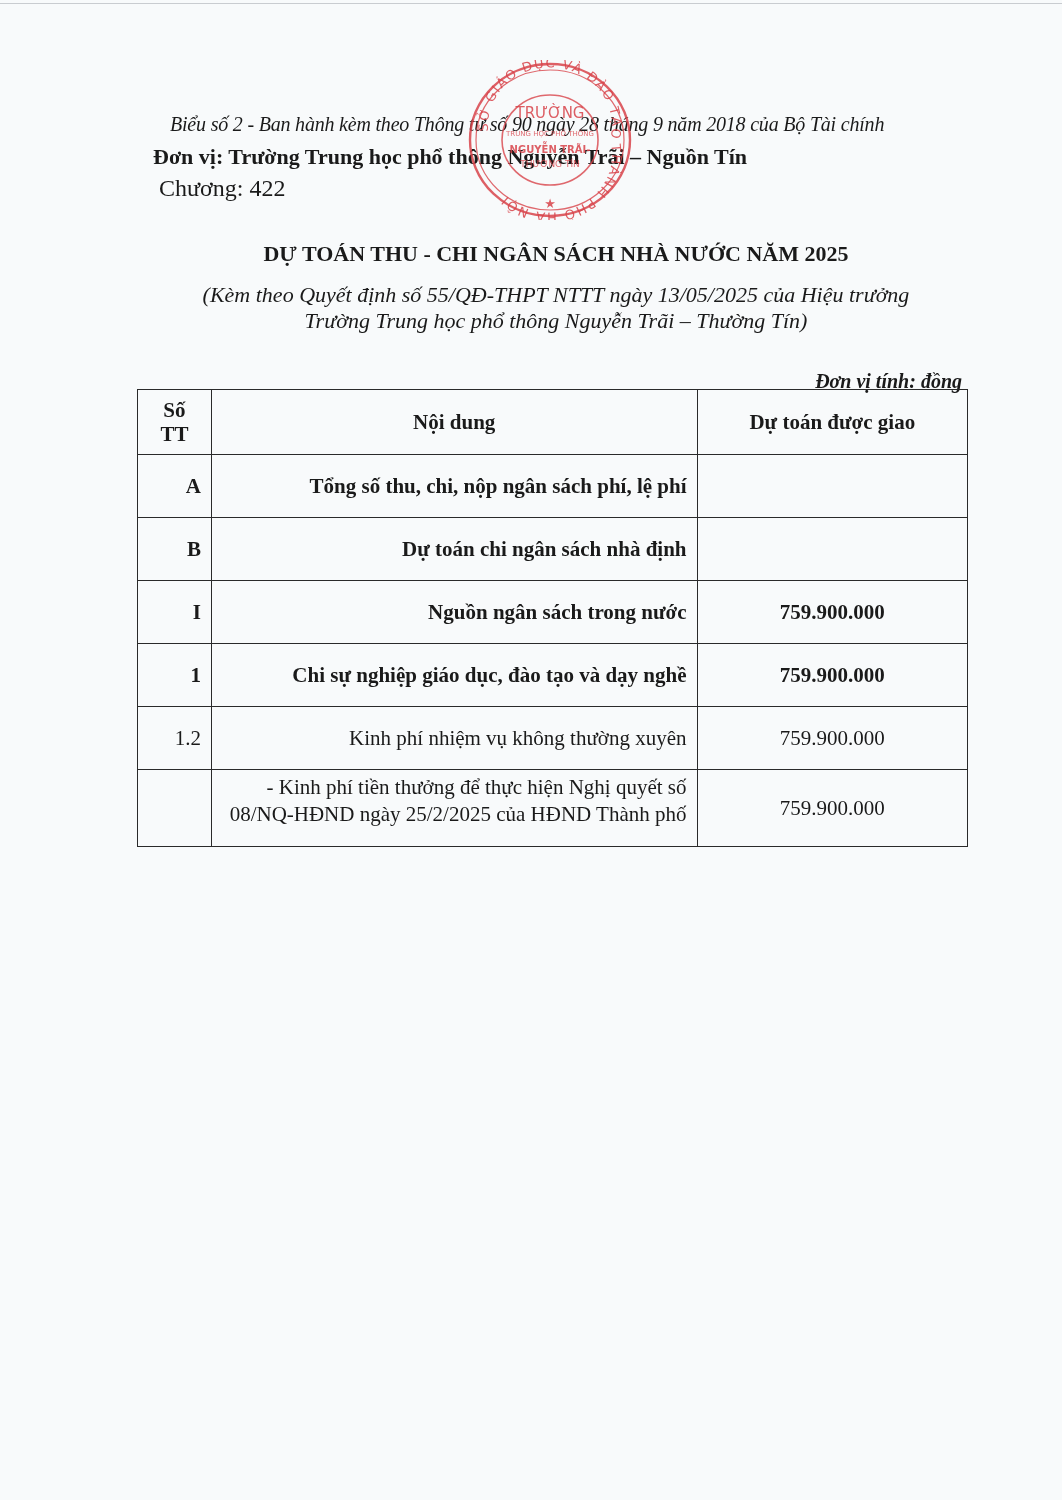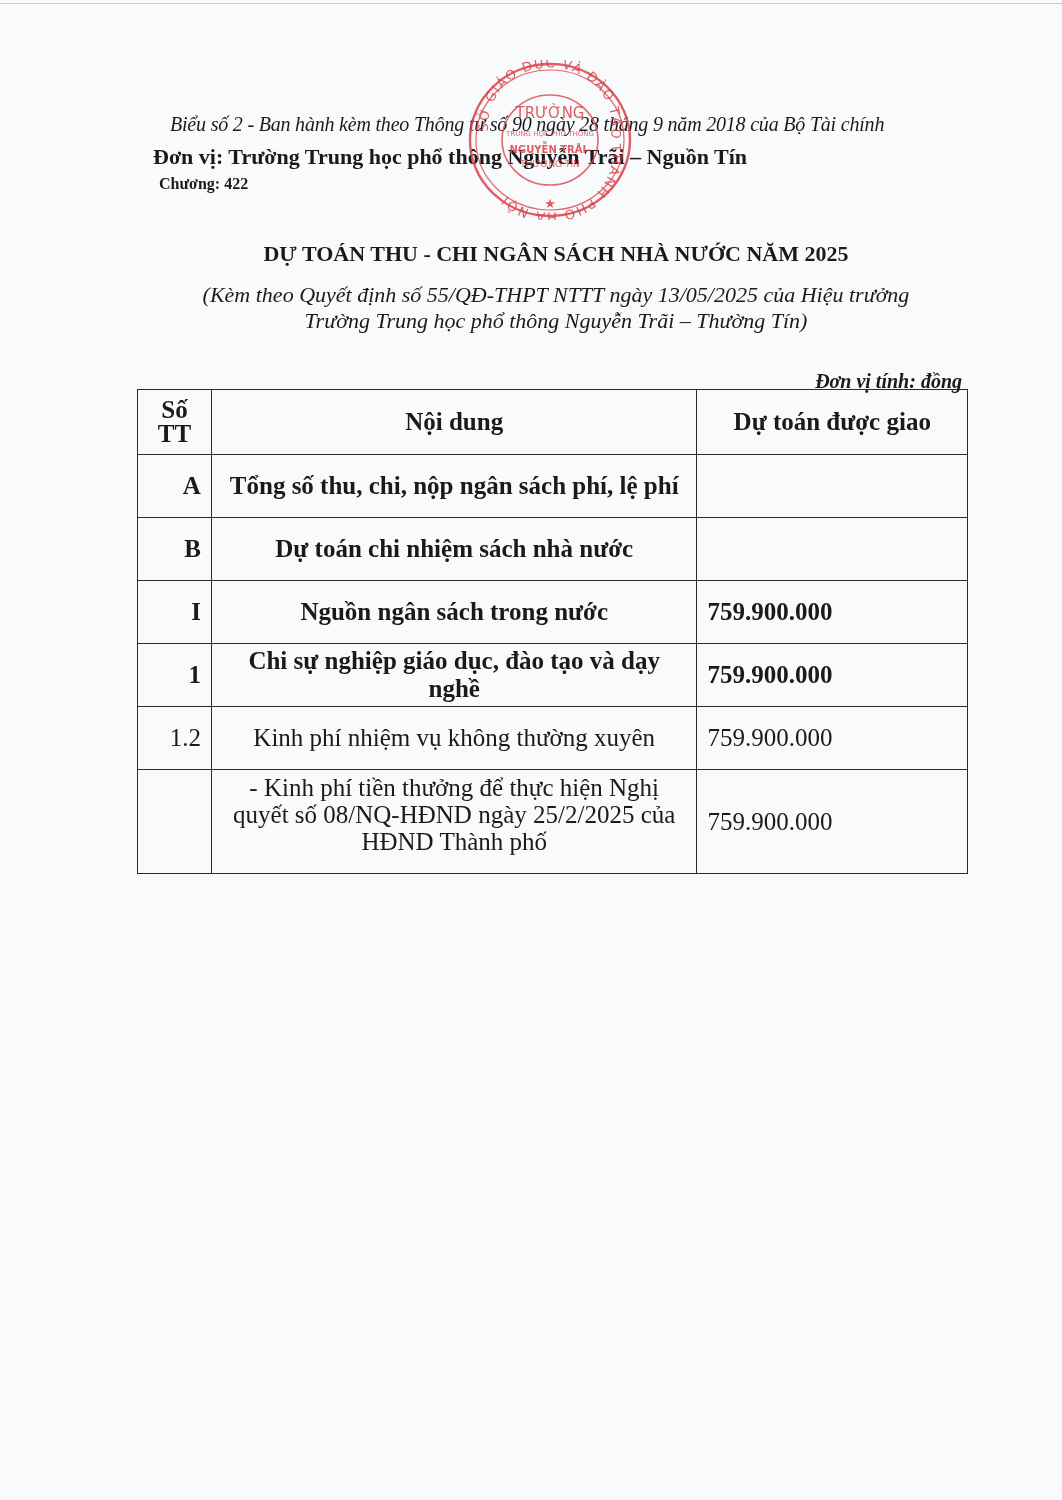--- a/index.html
+++ b/index.html
@@ -39,22 +39,22 @@
       font-style: italic;
       letter-spacing: -0.2px;
     }
     .unit-line {
       left: 153px; top: 144px;
       font-size: 22px;
       font-weight: bold;
     }
     .chapter-line {
       left: 159px; top: 175px;
-      font-size: 16px;
-      font-weight: bold;
+      font-size: 24px;
+      font-weight: normal;
     }
     .doc-title {
       left: 0; top: 241px;
       width: 1112px;
       text-align: center;
       font-size: 22px;
       font-weight: bold;
     }
     .subtitle {
       left: 0; width: 1112px;
@@ -69,39 +69,39 @@
       font-size: 20px;
       font-style: italic;
       font-weight: bold;
     }
     table.budget {
       position: absolute;
       left: 137px;
       top: 389px;
       width: 831px;
       border-collapse: collapse;
-      font-size: 25px;
+      font-size: 21px;
     }
     table.budget td, table.budget th {
       border: 1.6px solid #2a2a2a;
       padding: 0 10px;
       vertical-align: middle;
     }
     table.budget th {
       font-weight: bold;
       text-align: center;
       height: 64px;
       line-height: 24px;
     }
     .col-stt { width: 53px; }
     .col-content { width: 466px; }
     .col-amount { width: 250px; }
     td.stt { text-align: right; padding-right: 8px; padding-left: 4px; }
-    td.content { text-align: center; padding-left: 7px; }
-    td.amount { text-align: left; padding-right: 14px; }
+    td.content { text-align: right; padding-left: 7px; }
+    td.amount { text-align: center; padding-right: 14px; }
     tr.row { height: 63px; }
     tr.bold td { font-weight: bold; }
     tr.tall td.content { line-height: 27px; padding-top: 4px; padding-bottom: 18px; font-family: Liberation Serif, serif; }
   </style>
 </head>
 <body>
 
 <div class="top-edge"></div>
 
 <div class="line form-ref">Biểu số 2 - Ban hành kèm theo Thông tư số 90 ngày 28 tháng 9 năm 2018 của Bộ Tài chính</div>
@@ -140,21 +140,21 @@
     </tr>
   </thead>
   <tbody>
     <tr class="row bold">
       <td class="stt">A</td>
       <td class="content">Tổng số thu, chi, nộp ngân sách phí, lệ phí</td>
       <td class="amount"></td>
     </tr>
     <tr class="row bold">
       <td class="stt">B</td>
-      <td class="content">Dự toán chi nhiệm sách nhà nước</td>
+      <td class="content">Dự toán chi ngân sách nhà định</td>
       <td class="amount"></td>
     </tr>
     <tr class="row bold">
       <td class="stt">I</td>
       <td class="content">Nguồn ngân sách trong nước</td>
       <td class="amount">759.900.000</td>
     </tr>
     <tr class="row bold">
       <td class="stt">1</td>
       <td class="content">Chi sự nghiệp giáo dục, đào tạo và dạy nghề</td>

